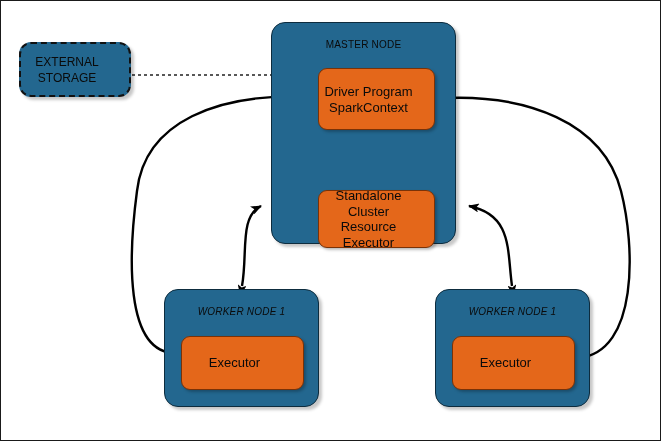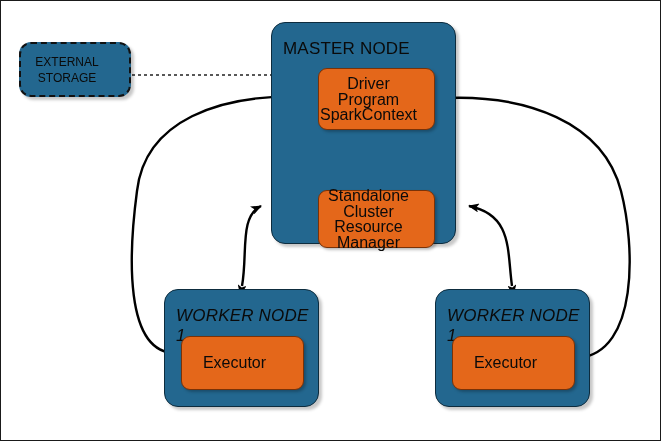--- a/index.html
+++ b/index.html
@@ -39,24 +39,25 @@
     box-shadow: 3px 3px 3px rgba(0,0,0,0.22);
   }
   .node.dashed {
     border-style: dashed;
     border-width: 2px;
     border-color: #111111;
     border-radius: 12px;
   }
   .node-title {
     position: absolute;
-    left: 11px;
+    left: 0;
     right: 0;
+    text-align: center;
     color: #0a0a0a;
-    font-size: 17px;
+    font-size: 10px;
     letter-spacing: 0.2px;
   }
   .center-label {
     position: absolute;
     left: 0;
     right: 16px;
     top: 50%;
     transform: translateY(-50%);
     text-align: center;
     color: #0a0a0a;
@@ -66,21 +67,21 @@
   }
   .inner {
     position: absolute;
     box-sizing: border-box;
     background: #e4671a;
     border: 1.5px solid #7a3207;
     border-radius: 9px;
     box-shadow: 2px 2px 3px rgba(0,0,0,0.25);
   }
   .inner .center-label {
-    font-size: 16px;
+    font-size: 13px;
     line-height: 15.5px;
   }
 
   
   #external-storage { left: 18px;  top: 41px;  width: 112px; height: 55px; }
   #master-node      { left: 270px; top: 21px;  width: 185px; height: 222px; }
   #worker-node-1    { left: 163px; top: 288px; width: 155px; height: 118px; }
   #worker-node-2    { left: 434px; top: 288px; width: 155px; height: 118px; }
 
   #driver-program   { left: 46px;  top: 45px;  width: 117px; height: 62px; }
@@ -139,21 +140,21 @@
   <div class="node" id="master-node">
     <div class="node-title master">MASTER NODE</div>
 
     <div class="inner" id="driver-program">
       <div class="center-label">Driver Program
 SparkContext</div>
     </div>
 
     <div class="inner" id="resource-manager">
       <div class="center-label">Standalone Cluster
-Resource Manager</div>
+Resource Executor</div>
     </div>
   </div>
 
   <div class="node" id="worker-node-1">
     <div class="node-title worker">WORKER NODE 1</div>
     <div class="inner" id="executor-1">
       <div class="center-label">Executor</div>
     </div>
   </div>
 

